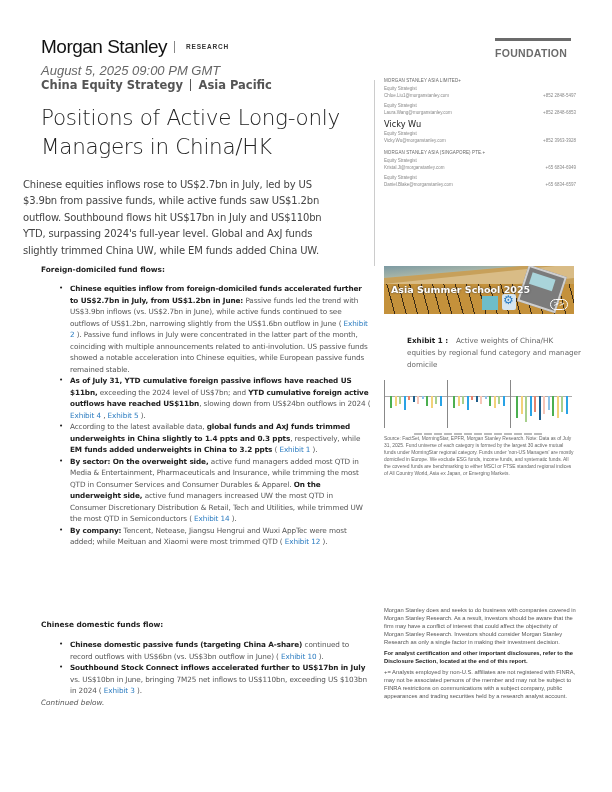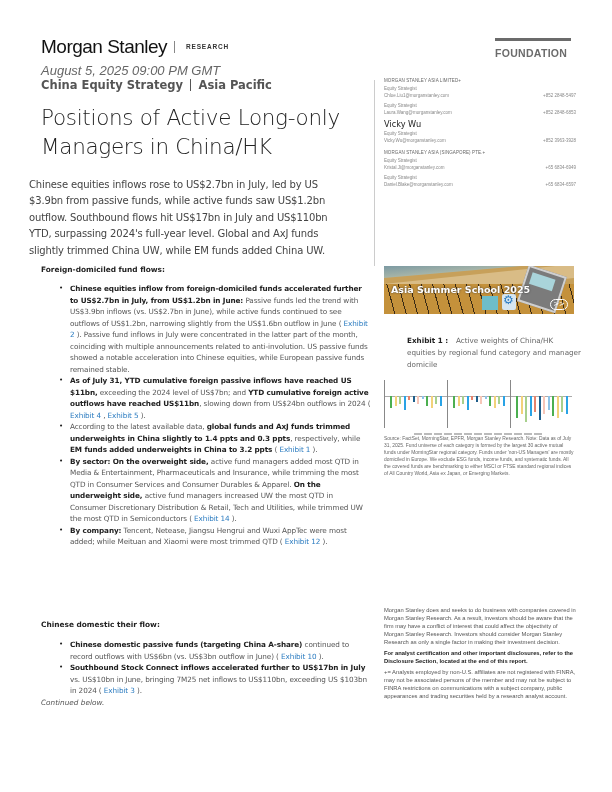--- a/index.html
+++ b/index.html
@@ -12,21 +12,21 @@
   .research { position: absolute; left: 145px; top: 7px; font-family: "Liberation Sans", sans-serif; font-size: 6.5px; font-weight: bold; letter-spacing: 0.8px; color: #333; }
   .foundation { position: absolute; right: 0; top: 2px; width: 76px; }
   .foundation .bar { height: 3px; background: #6b6b6b; margin-bottom: 1px; }
   .foundation span { font-family: "Liberation Sans", sans-serif; font-weight: bold; font-size: 10.5px; color: #6b6b6b; letter-spacing: 0.3px; }
 
   .date { position: absolute; left: 41px; top: 63px; font-family: "Liberation Sans", sans-serif; font-style: italic; font-size: 13px; color: #666; }
   .strategy { position: absolute; left: 41px; top: 78px; font-family: "DejaVu Sans", sans-serif; font-size: 11.5px; color: #555; font-weight: 600; }
   .strategy .pipe { display: inline-block; width: 1.5px; height: 12px; background: #555; margin: 0 7px; vertical-align: -2px; }
 
   .title { position: absolute; left: 41px; top: 103px; width: 320px; font-family: "DejaVu Sans", sans-serif; font-weight: 200; font-size: 21.5px; line-height: 29px; color: #222; letter-spacing: -0.3px; }
-  .summary { position: absolute; left: 29px; top: 177px; width: 320px; font-family: "DejaVu Sans", sans-serif; font-size: 10px; line-height: 16.4px; color: #444; letter-spacing: -0.15px; }
+  .summary { position: absolute; left: 23px; top: 177px; width: 320px; font-family: "DejaVu Sans", sans-serif; font-size: 10px; line-height: 16.4px; color: #444; letter-spacing: -0.15px; }
 
   .section-head { position: absolute; left: 41px; font-family: "DejaVu Sans", sans-serif; font-size: 7.4px; font-weight: bold; color: #222; }
   ul.bullets { position: absolute; left: 57px; width: 314px; list-style: none; }
   ul.bullets li { position: relative; padding-left: 13px; font-family: "DejaVu Sans", sans-serif; font-size: 7.25px; line-height: 11.5px; color: #555; letter-spacing: -0.1px; }
   ul.bullets li::before { content: "•"; position: absolute; left: 2px; top: 0; color: #222; font-size: 7px; }
   ul.bullets li b { color: #222; font-weight: bold; }
   .xref { color: #2a7bc0; }
   .continued { position: absolute; left: 41px; top: 698px; font-family: "DejaVu Sans", sans-serif; font-style: italic; font-size: 7.3px; color: #555; }
 
   .side-rule { position: absolute; left: 374px; top: 80px; width: 1px; height: 186px; background: #ccc; }
@@ -88,21 +88,21 @@
 
 <div class="section-head" style="top:265px">Foreign-domiciled fund flows:</div>
 <ul class="bullets" id="bullets-0" style="top:283px">
     <li><b>Chinese equities inflow from foreign-domiciled funds accelerated further to US$2.7bn in July, from US$1.2bn in June:</b><span> Passive funds led the trend with US$3.9bn inflows (vs. US$2.7bn in June), while active funds continued to see outflows of US$1.2bn, narrowing slightly from the US$1.6bn outflow in June ( </span><a class="xref">Exhibit 2</a><span> ). Passive fund inflows in July were concentrated in the latter part of the month, coinciding with multiple announcements related to anti-involution. US passive funds showed a notable acceleration into Chinese equities, while European passive funds remained stable.</span></li>
     <li><b>As of July 31, YTD cumulative foreign passive inflows have reached US $11bn,</b><span> exceeding the 2024 level of US$7bn; and </span><b>YTD cumulative foreign active outflows have reached US$11bn</b><span>, slowing down from US$24bn outflows in 2024 ( </span><a class="xref">Exhibit 4</a><span> ,  </span><a class="xref">Exhibit 5</a><span> ).</span></li>
     <li><span>According to the latest available data, </span><b>global funds and AxJ funds trimmed underweights in China slightly to 1.4 ppts and 0.3 ppts</b><span>, respectively, while </span><b>EM funds added underweights in China to 3.2 ppts</b><span> ( </span><a class="xref">Exhibit 1</a><span> ).</span></li>
     <li><b>By sector: On the overweight side,</b><span> active fund managers added most QTD in Media &amp; Entertainment, Pharmaceuticals and Insurance, while trimming the most QTD in Consumer Services and Consumer Durables &amp; Apparel. </span><b>On the underweight side,</b><span> active fund managers increased UW the most QTD in Consumer Discretionary Distribution &amp; Retail, Tech and Utilities, while trimmed UW the most QTD in Semiconductors ( </span><a class="xref">Exhibit 14</a><span> ).</span></li>
     <li><b>By company:</b><span> Tencent, Netease, Jiangsu Hengrui and Wuxi AppTec were most added; while Meituan and Xiaomi were most trimmed QTD ( </span><a class="xref">Exhibit 12</a><span> ).</span></li>
   </ul>
 
-<div class="section-head" style="top:620px">Chinese domestic their flow:</div>
+<div class="section-head" style="top:620px">Chinese domestic funds flow:</div>
 <ul class="bullets" id="bullets-1" style="top:639px">
     <li><b>Chinese domestic passive funds (targeting China A-share)</b><span> continued to record outflows with US$6bn (vs. US$3bn outflow in June) ( </span><a class="xref">Exhibit 10</a><span> ).</span></li>
     <li><b>Southbound Stock Connect inflows accelerated further to US$17bn in July</b><span> vs. US$10bn in June, bringing 7M25 net inflows to US$110bn, exceeding US $103bn in 2024 ( </span><a class="xref">Exhibit 3</a><span> ).</span></li>
   </ul>
 
 <div class="continued">Continued below.</div>
 
 <div class="side-rule"></div>
 <div class="analysts" id="analysts">
     <div class="entity">MORGAN STANLEY ASIA LIMITED+</div>

